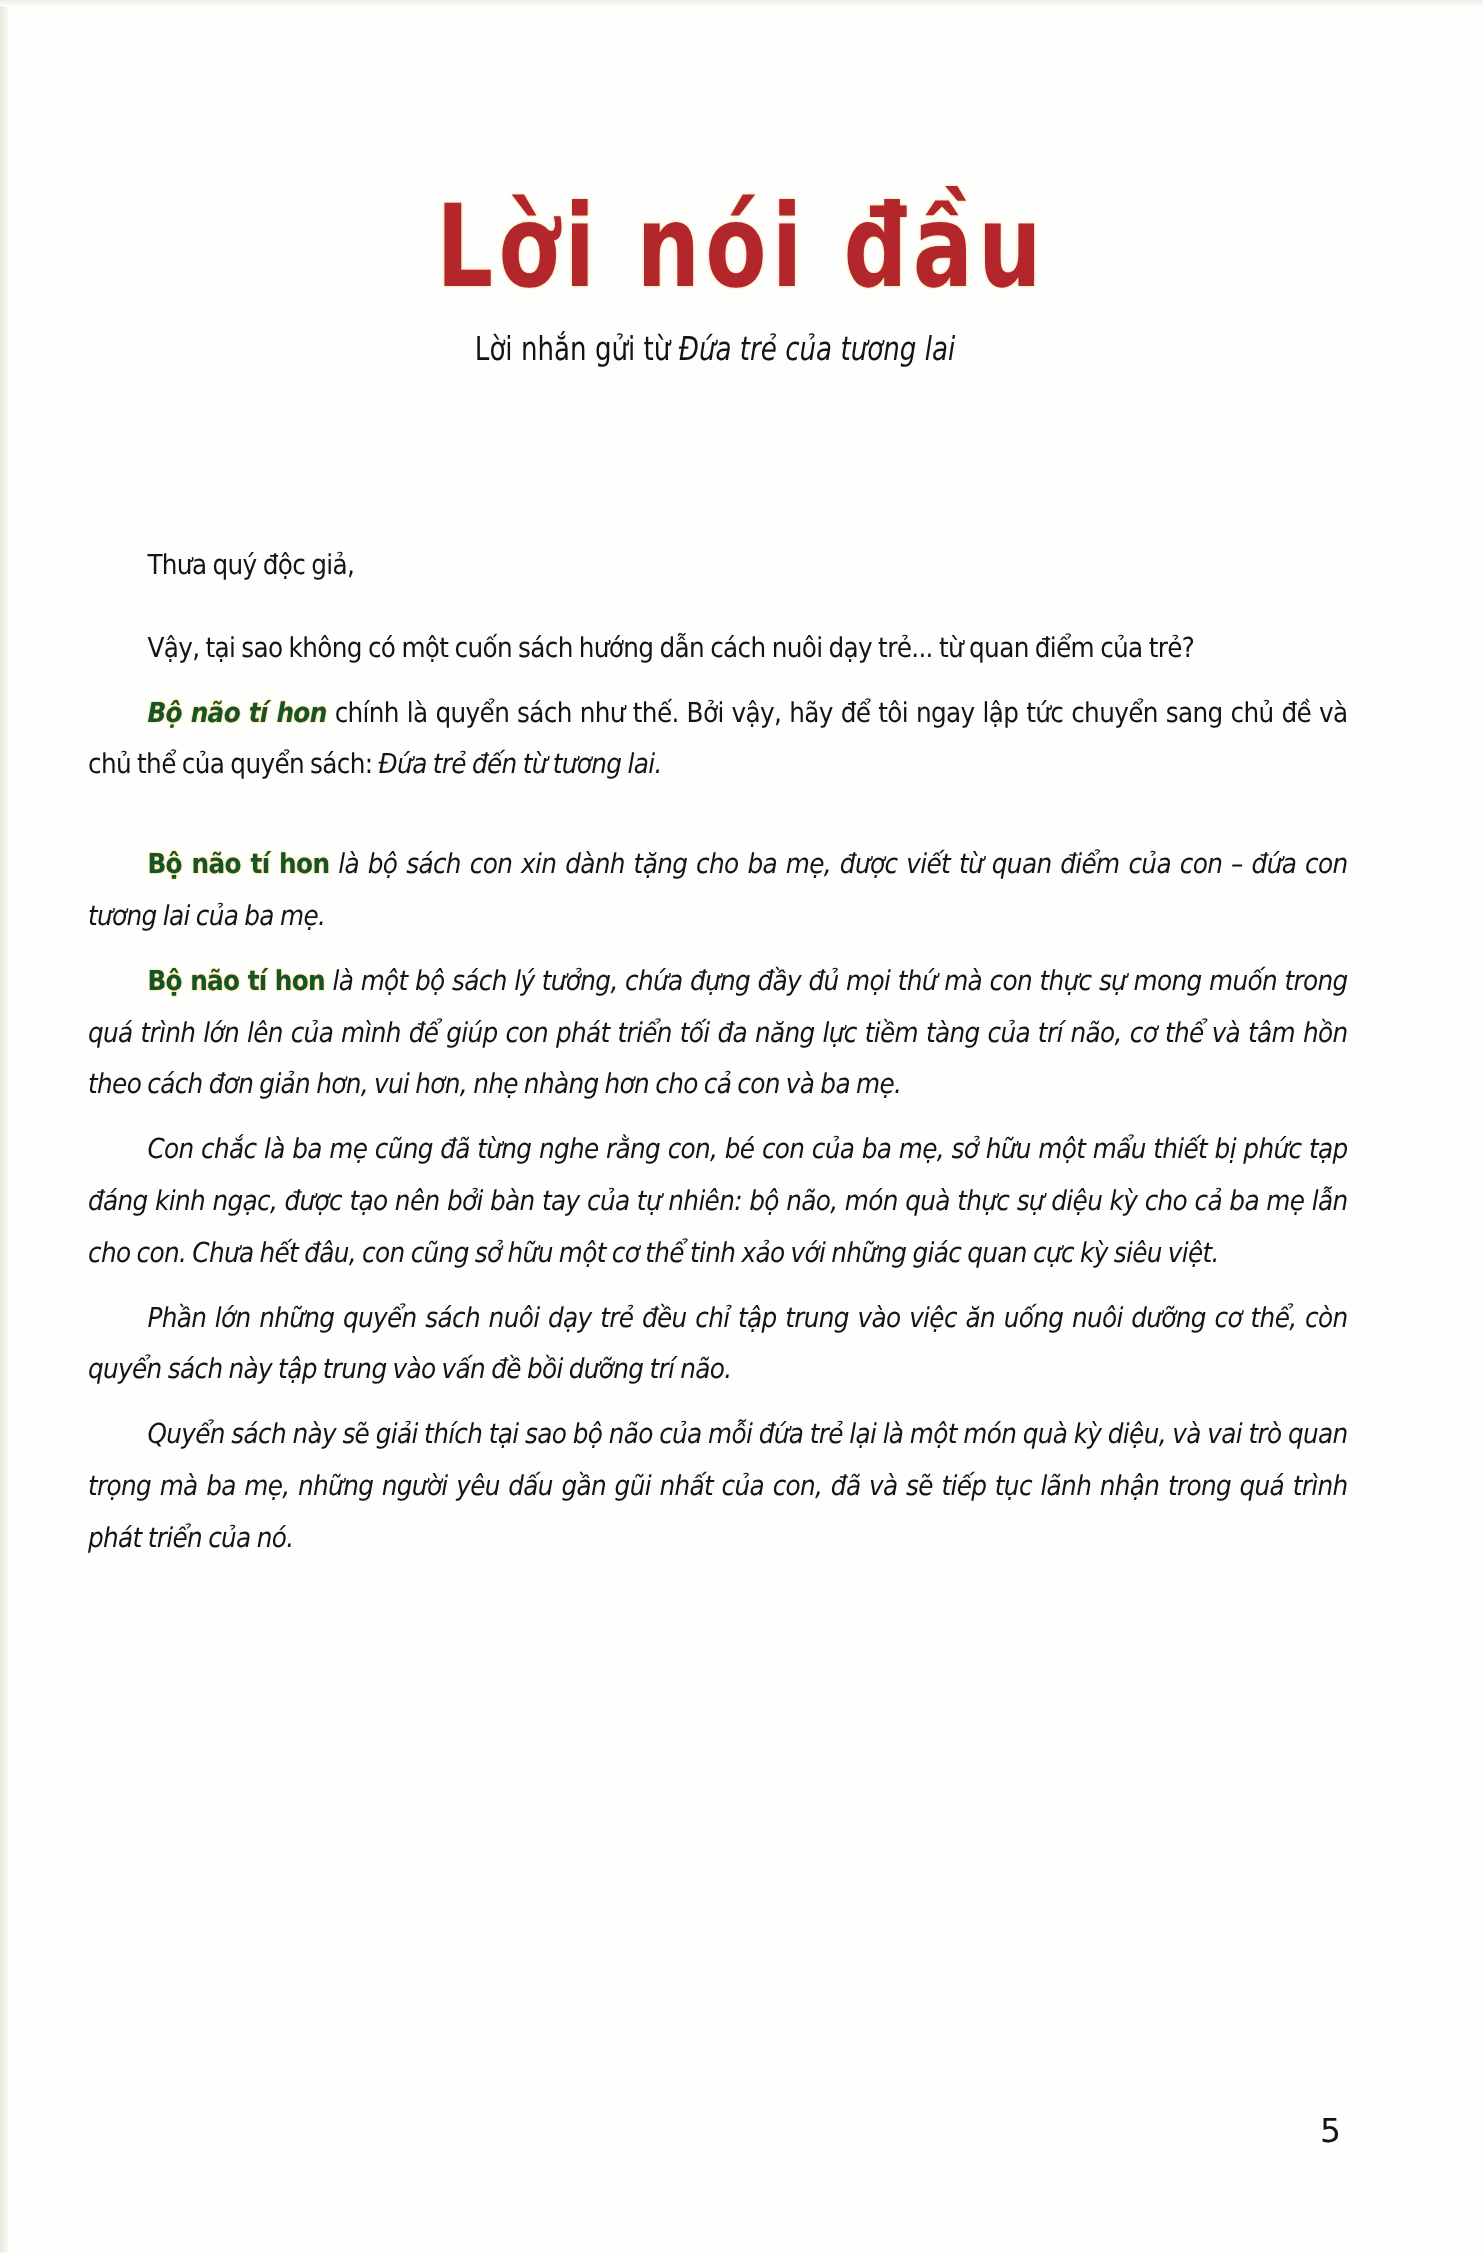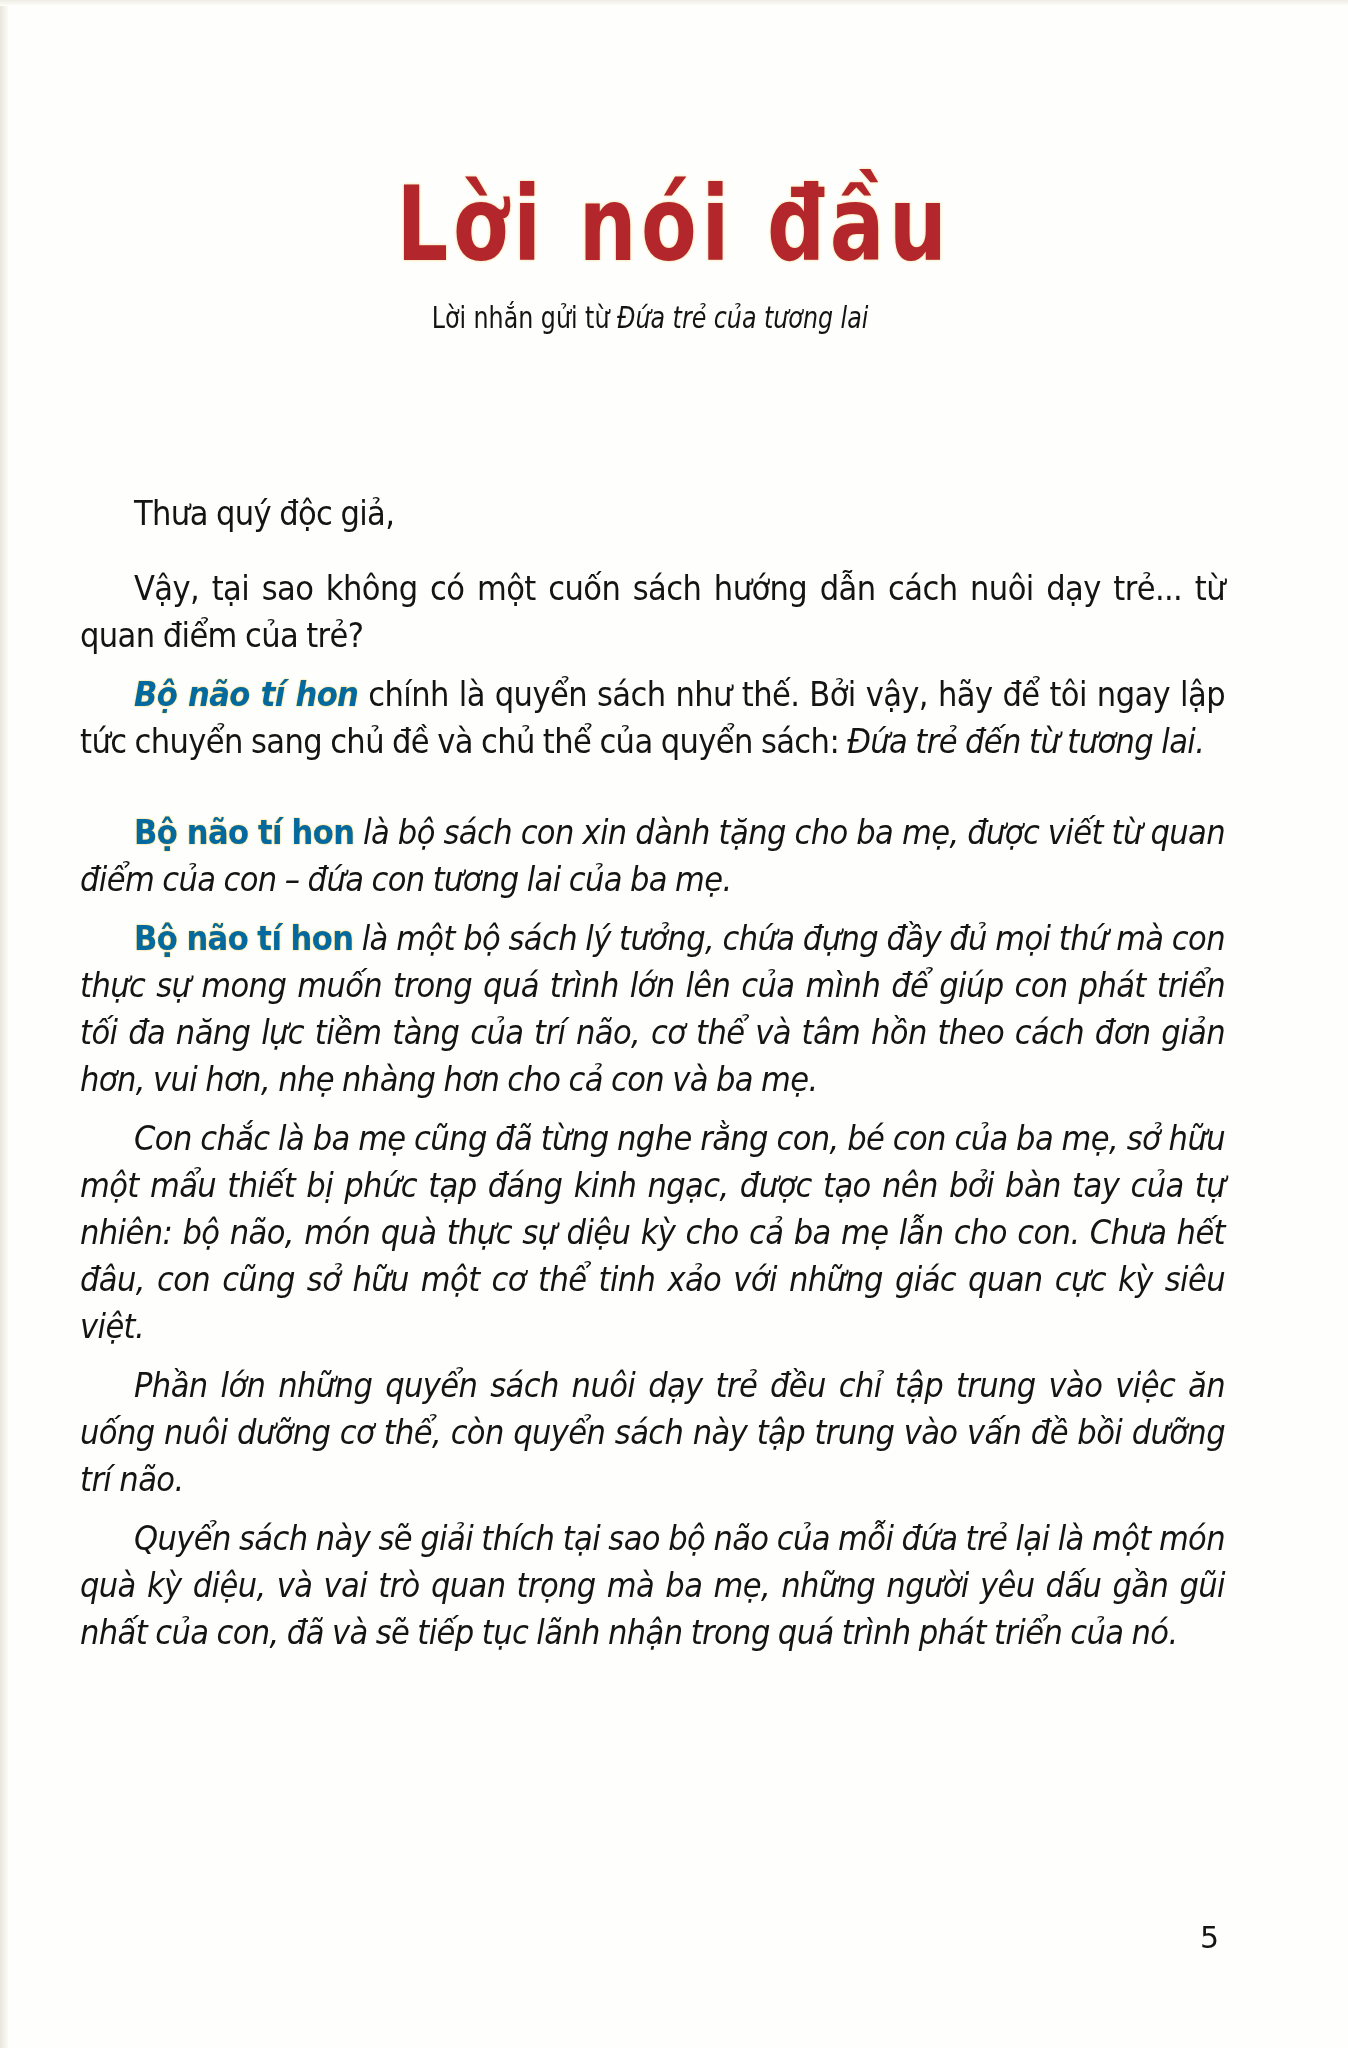--- a/index.html
+++ b/index.html
@@ -37,38 +37,38 @@
       text-align: center;
       font-family: "DejaVu Sans Condensed", "DejaVu Sans", sans-serif;
       font-size: 30px;
       color: #141414;
       transform: scaleX(0.88);
       transform-origin: center;
     }
     .subtitle em { font-style: italic; }
     .body {
       position: absolute; left: 80px; top: 490px; width: 1145px;
-      font-size: 34px;
+      font-size: 25px;
       line-height: 47px;
     }
     .p {
       margin: 0 0 12px 0;
       text-indent: 54px;
       text-align: justify;
       transform-origin: left top;
       letter-spacing: -0.6px;
       word-spacing: -1px;
       font-stretch: condensed;
     }
     .p.greet { margin-bottom: 28px; }
     .p.gap-after { margin-bottom: 44px; }
     .italic { font-style: italic; }
     .brand {
       font-weight: bold;
-      color: #0369a1;
+      color: #14532d;
       text-shadow: 0 0 2px #f7cf4d, 0 0 1px #f7cf4d;
     }
     .brand.it { font-style: italic; }
     .page-number {
       position: absolute; left: 1200px; top: 1920px;
       font-size: 30px; color: #141414;
     }
   </style>
 </head>
 <body>

